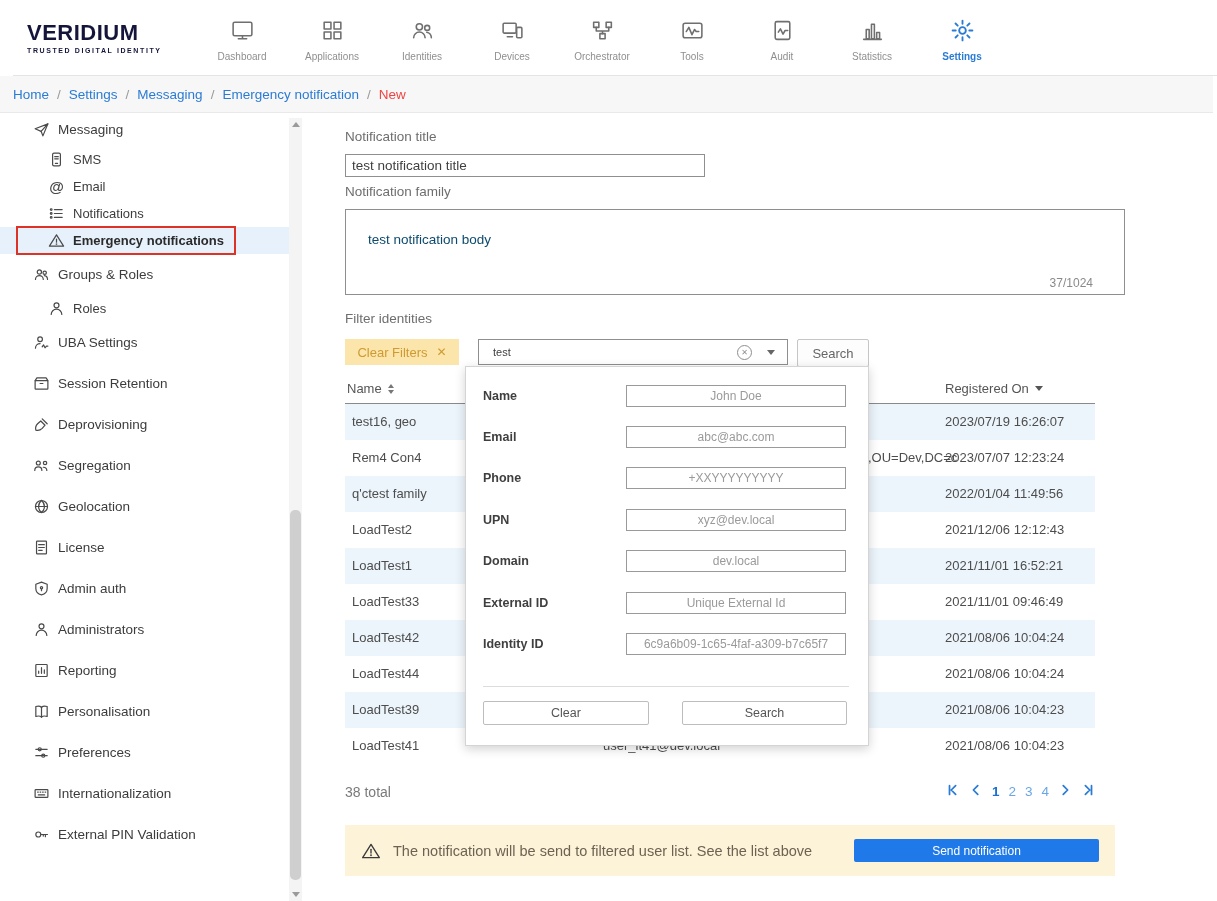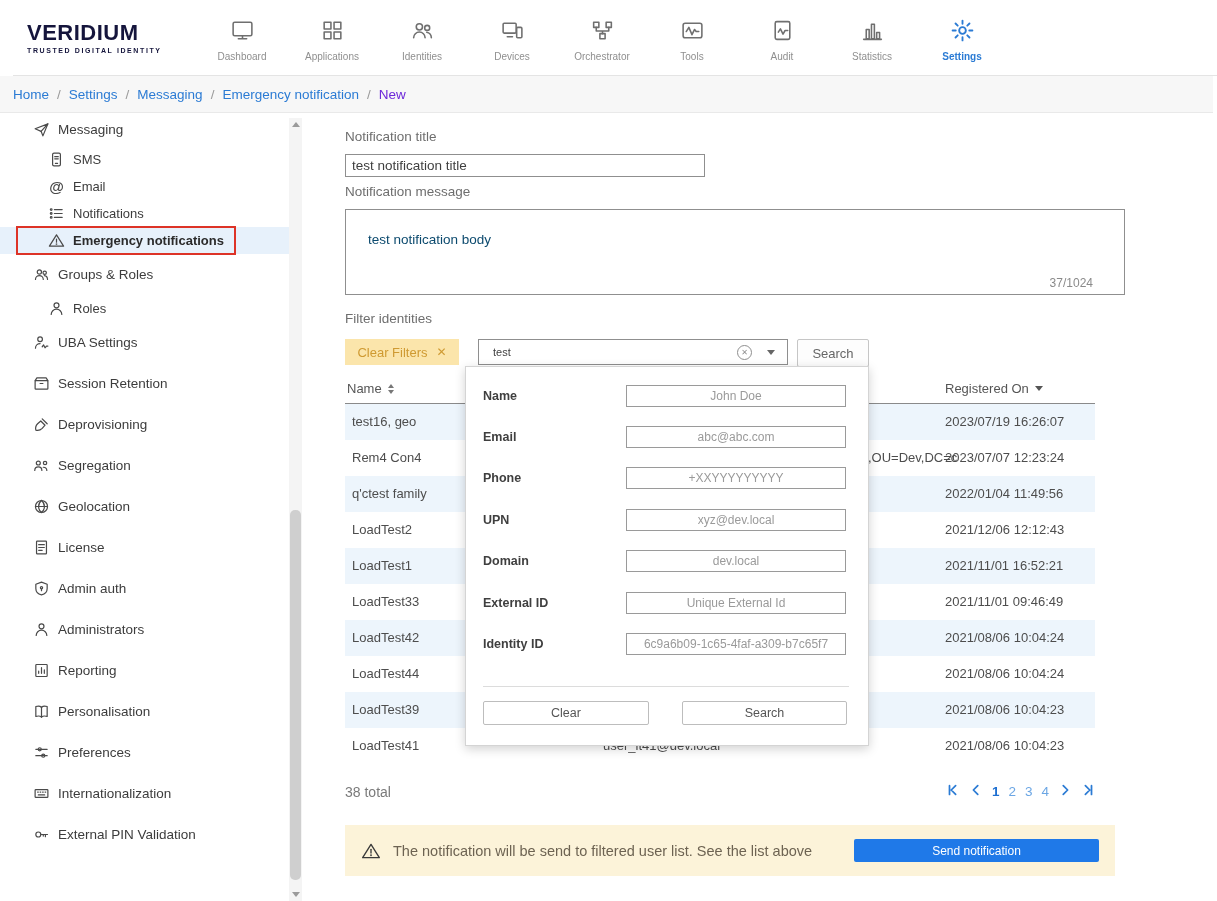--- a/index.html
+++ b/index.html
@@ -18,21 +18,21 @@
   .nav-item{width:90px;display:flex;flex-direction:column;align-items:center;gap:6px;
     font-size:10px;color:#8f8f8f;cursor:pointer;padding-top:4px;}
   .nav-item svg{width:25px;height:25px;stroke:#6f6f6f;fill:none;stroke-width:1.5;
     stroke-linecap:round;stroke-linejoin:round;}
   .nav-item.active{color:#2b7bd4;font-weight:700;}
   .nav-item.active svg{stroke:#2b7bd4;stroke-width:1.8;}
   
   .breadcrumb{position:absolute;top:76px;left:0;right:4px;height:36px;background:#f7f7f7;
     border-bottom:1px solid #e9e9e9;display:flex;align-items:center;padding-left:13px;font-size:13.5px;}
   .crumb{color:#2b7bd4;cursor:pointer;}
-  .crumb.current{color:#6d28d9;cursor:default;}
+  .crumb.current{color:#ef4444;cursor:default;}
   .crumb-sep{color:#9a9a9a;margin:0 8px;}
   
   .sidebar{position:absolute;top:113px;left:0;width:302px;bottom:0;background:#fff;}
   .sb-list{width:289px;}
   .sb-item{display:flex;align-items:center;height:41px;padding-left:33px;font-size:13.5px;
     color:#3c3c3c;cursor:pointer;position:relative;}
   .sb-item.first{height:33px;}
   .sb-item.child{height:27px;padding-left:48px;font-size:13px;}
   .sb-item.active{background:#e7f1fb;font-weight:700;color:#2b2b2b;}
   .sb-icon{width:17px;height:17px;margin-right:8px;flex:0 0 17px;display:flex;align-items:center;justify-content:center;}
@@ -409,21 +409,21 @@
     <div class="arrow" style="bottom:0">
         <span class="tri-down-s"></span>
       </div>
   </div>
 </div>
 
 <div class="main">
   <div class="field-label" id="lbl-title">Notification title</div>
   <input id="input-title" type="text" value="test notification title" style="">
 
-  <div class="field-label" id="lbl-message">Notification message</div>
+  <div class="field-label" id="lbl-message">Notification family</div>
   <textarea id="textarea-message" style="">test notification body</textarea>
   <div id="char-counter">37/1024</div>
 
   <div class="field-label" id="lbl-filter">Filter identities</div>
 
   <div class="chip">
     <span>Clear Filters</span>
     <span class="x">✕</span>
   </div>
 

